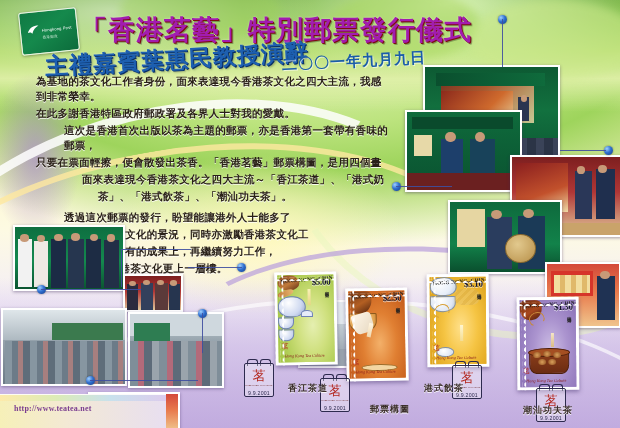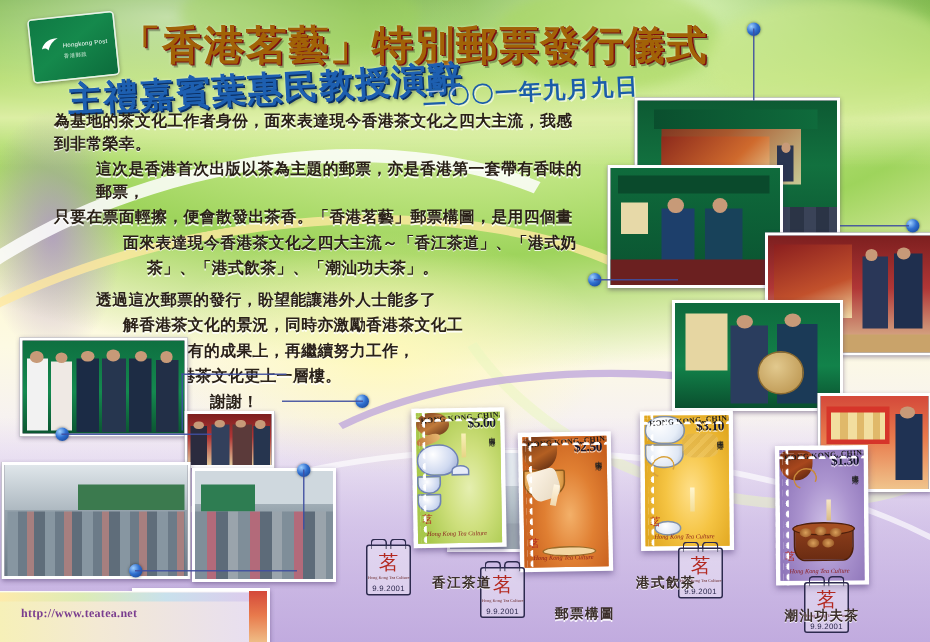--- a/index.html
+++ b/index.html
@@ -45,21 +45,21 @@
     border:1px solid #e7f2ea;border-radius:3px;transform:rotate(-6deg);
     box-shadow:0 1px 3px rgba(0,0,0,.35);overflow:hidden;}
   .logo-bird{position:absolute;left:5px;top:11px;width:15px;height:15px;}
   .logo-wordmark{position:absolute;left:21px;top:16px;color:#fff;font-size:4px;letter-spacing:.2px;
     font-family:"Liberation Sans",sans-serif;line-height:5px;white-space:nowrap;}
   .logo-cn{position:absolute;left:21px;top:24px;color:#cfe9d8;font-size:3.5px;letter-spacing:.4px;}
 
   
   .title-main{position:absolute;left:80px;top:12px;white-space:nowrap;
     font-family:"DejaVu Serif",serif;font-weight:bold;font-size:27px;letter-spacing:1px;
-    color:#a16207;
+    color:#a21caf;
     text-shadow:
       1px 1px 0 #7d0d10, 2px 2px 0 rgba(0,0,0,.28),
       0 0 2px rgba(255,255,255,.5);}
   .title-sub{position:absolute;left:45px;top:44px;white-space:nowrap;
     font-family:"DejaVu Serif",serif;font-weight:bold;font-size:23px;letter-spacing:1px;
     color:#1d5fb0;transform:rotate(-3.2deg);
     text-shadow:1px 1px 0 #0a2f63, 2px 2px 2px rgba(0,0,0,.25), 0 0 2px rgba(255,255,255,.55);}
   .title-date{position:absolute;left:282px;top:52px;white-space:nowrap;
     font-family:"DejaVu Serif",serif;font-weight:bold;font-size:15px;letter-spacing:1px;
     color:#1b5da9;transform:rotate(-3deg);
@@ -192,20 +192,21 @@
     <div class="logo-wordmark">Hongkong Post</div>
     <div class="logo-cn">香港郵政</div>
   </div>
 
   <div class="title-main">「香港茗藝」特別郵票發行儀式</div>
   <div class="title-sub">主禮嘉賓葉惠民教授演辭</div>
   <div class="title-date">二〇〇一年九月九日</div>
 
   <div class="speech">
     <p>為基地的茶文化工作者身份，面來表達現今香港茶文化之四大主流，我感到非常榮幸。</p>
+    <p>在此多謝香港特區政府郵政署及各界人士對我的愛戴。</p>
     <p class="p-c1">這次是香港首次出版以茶為主題的郵票，亦是香港第一套帶有香味的郵票，</p>
     <p>只要在票面輕擦，便會散發出茶香。「香港茗藝」郵票構圖，是用四個畫</p>
     <p class="p-c2">面來表達現今香港茶文化之四大主流～「香江茶道」、「港式奶</p>
     <p class="p-c3">茶」、「港式飲茶」、「潮汕功夫茶」。</p>
     <p class="p-c1" style="margin-top:6px">透過這次郵票的發行，盼望能讓港外人士能多了</p>
     <p class="p-c2">解香港茶文化的景況，同時亦激勵香港茶文化工</p>
     <p class="p-c2">作者在現有的成果上，再繼續努力工作，</p>
     <p class="p-c3">令香港茶文化更上一層樓。</p>
     <p class="p-thanks">謝謝！</p>
   </div>

